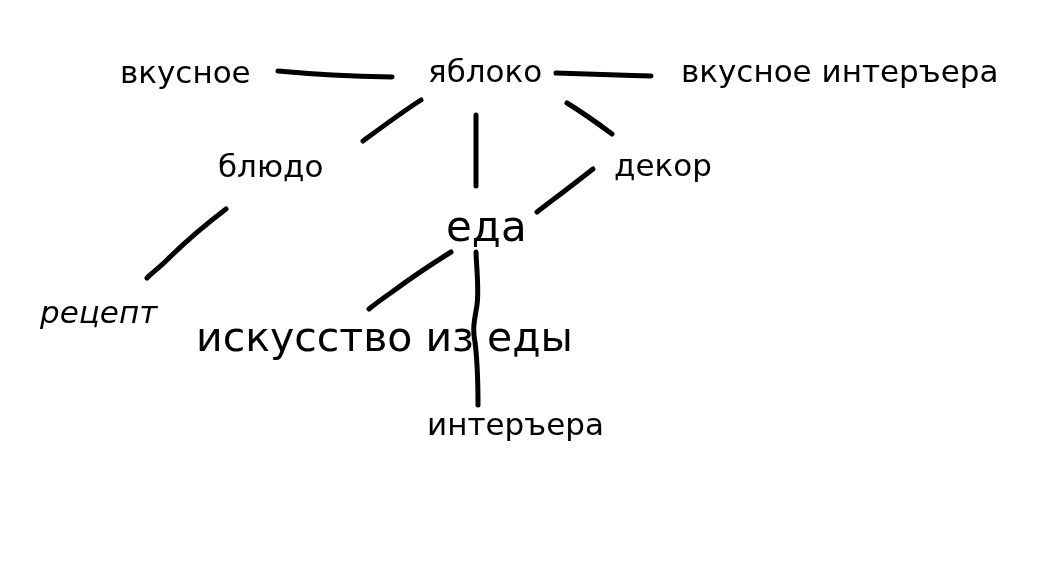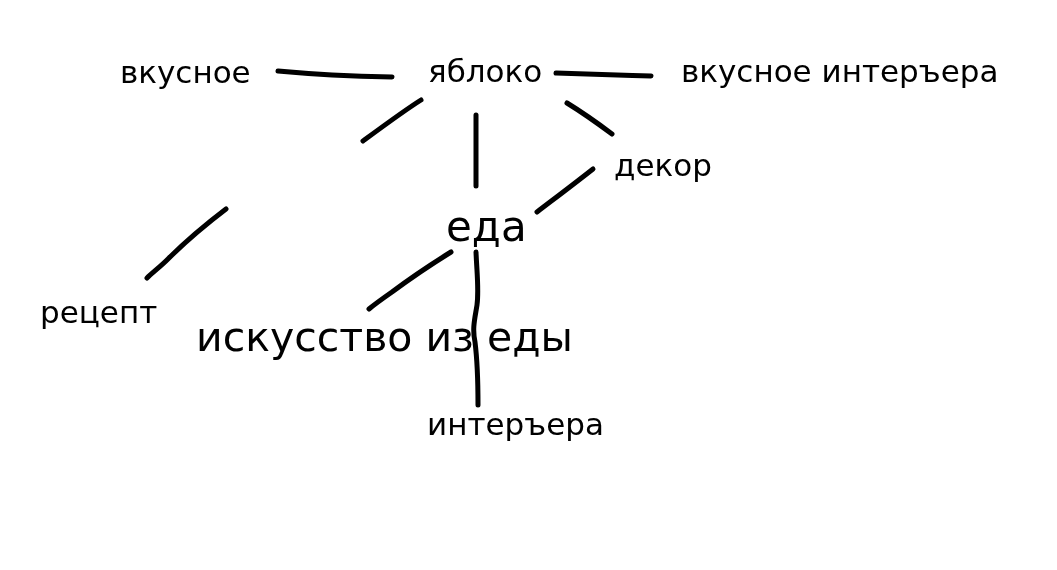--- a/index.html
+++ b/index.html
@@ -55,24 +55,25 @@
     <path stroke-width="5" d="M 451,252 C 430,265 408,280 392,292 C 382,299 375,304 369,309"></path>
     <path stroke-width="5" d="M 476,252 C 477,275 479,290 477,305 C 475,318 472,328 475,342 C 477,358 478,380 478,405"></path>
   </svg>
 
   <div class="node-label" style="left:120px; top:57px; font-size:31px;">вкусное</div>
 
   <div class="node-label" style="left:428px; top:56px; font-size:31px;">яблоко</div>
 
   <div class="node-label" style="left:681px; top:56px; font-size:31px;">вкусное интеръера</div>
 
+  <div class="node-label" style="left:218px; top:151px; font-size:31px;">блюдо</div>
 
   <div class="node-label" style="left:614px; top:150px; font-size:31px;">декор</div>
 
   <div class="node-label" style="left:446px; top:206px; font-size:42px;">еда</div>
 
-  <div class="node-label" style="left:40px; top:297px; font-size:31px;">рецепт</div>
+  <div class="node-label" style="left:40px; top:297px; font-size:31px;font-style:italic;">рецепт</div>
 
   <div class="node-label" style="left:196px; top:317px; font-size:41px;">искусство из еды</div>
 
   <div class="node-label" style="left:427px; top:409px; font-size:31px;">интеръера</div>
 
 </div>
 
 </body></html>

